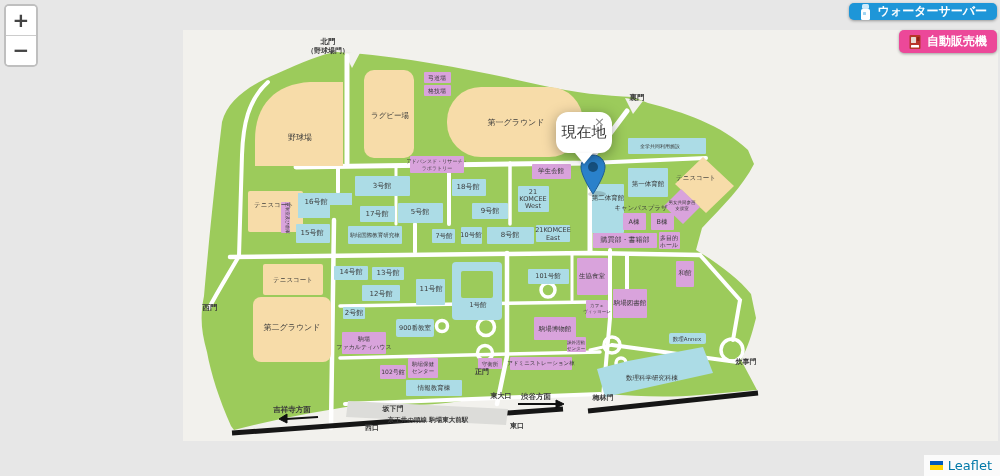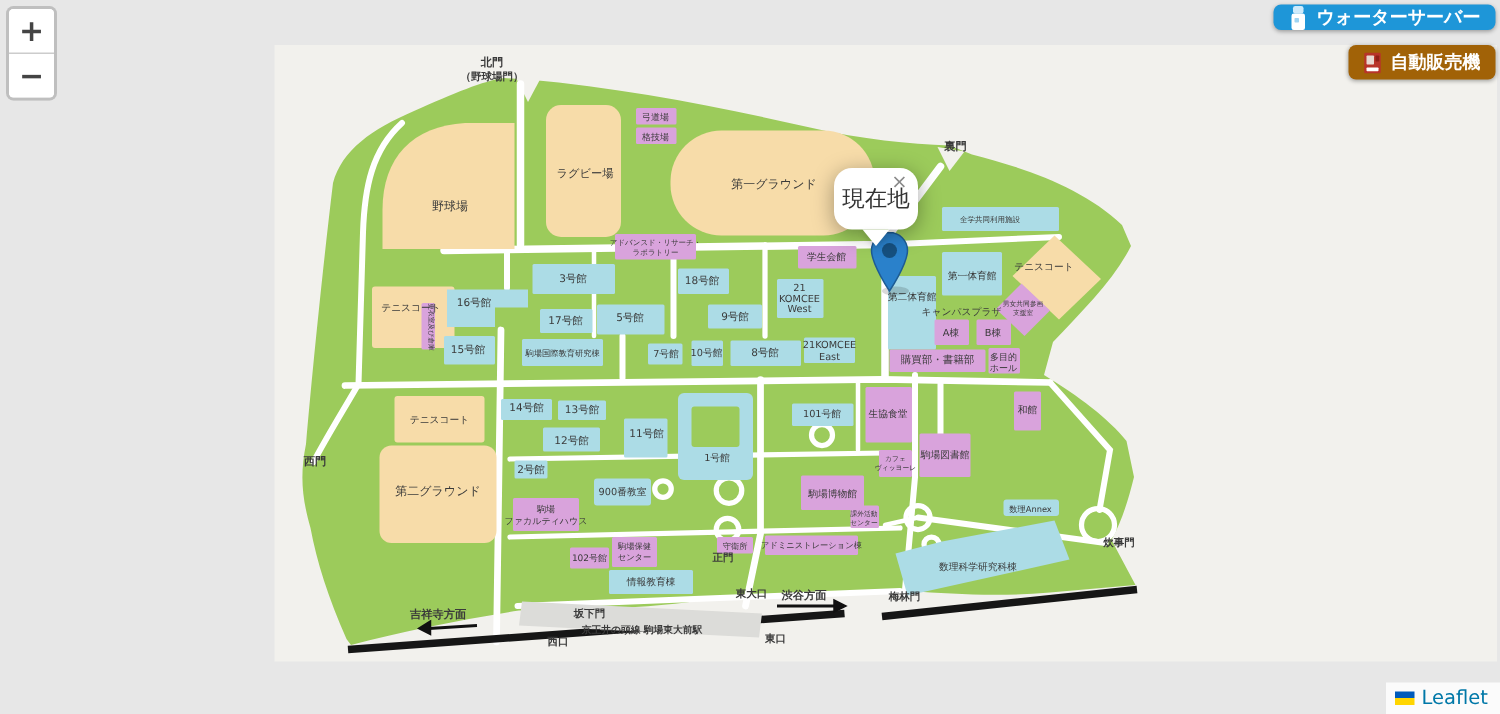--- a/index.html
+++ b/index.html
@@ -13,21 +13,21 @@
   .zoom-ctl{position:absolute;left:4px;top:4px;width:30px;background:#fff;
             border:2px solid rgba(0,0,0,.25);border-radius:5px;overflow:hidden;}
   .zoom-btn{display:block;width:30px;height:29px;line-height:28px;text-align:center;
             font-size:20px;font-weight:bold;color:#444;cursor:pointer;user-select:none;background:#fff;}
   .zoom-btn:first-child{border-bottom:1px solid #ccc;}
   
   .act-btn{position:absolute;display:flex;align-items:center;gap:6px;color:#fff;
            font-size:12px;font-weight:bold;border-radius:5px;padding:0 10px;
            box-shadow:0 1px 3px rgba(0,0,0,.35);cursor:pointer;white-space:nowrap;}
   .btn-water{right:3px;top:3px;height:17px;background:#1E96D8;}
-  .btn-vend{right:3px;top:30px;height:23px;background:#a16207;}
+  .btn-vend{right:3px;top:30px;height:23px;background:#ec4899;}
   
   .popup{position:absolute;left:556px;top:112px;width:56px;height:41px;background:#ffffff;
          border-radius:12px;box-shadow:0 3px 14px rgba(0,0,0,.35);
          display:flex;align-items:center;justify-content:center;}
   .popup-text{font-size:15px;color:#333;}
   .popup-close{position:absolute;top:3px;right:7px;font-size:13px;color:#8a8a8a;
                line-height:1;cursor:pointer;}
   .popup-tail{position:absolute;left:50%;top:100%;margin-left:-9px;width:0;height:0;
               border-left:9px solid transparent;border-right:9px solid transparent;
               border-top:11px solid #fff;filter:drop-shadow(0 2px 2px rgba(0,0,0,.15));}

